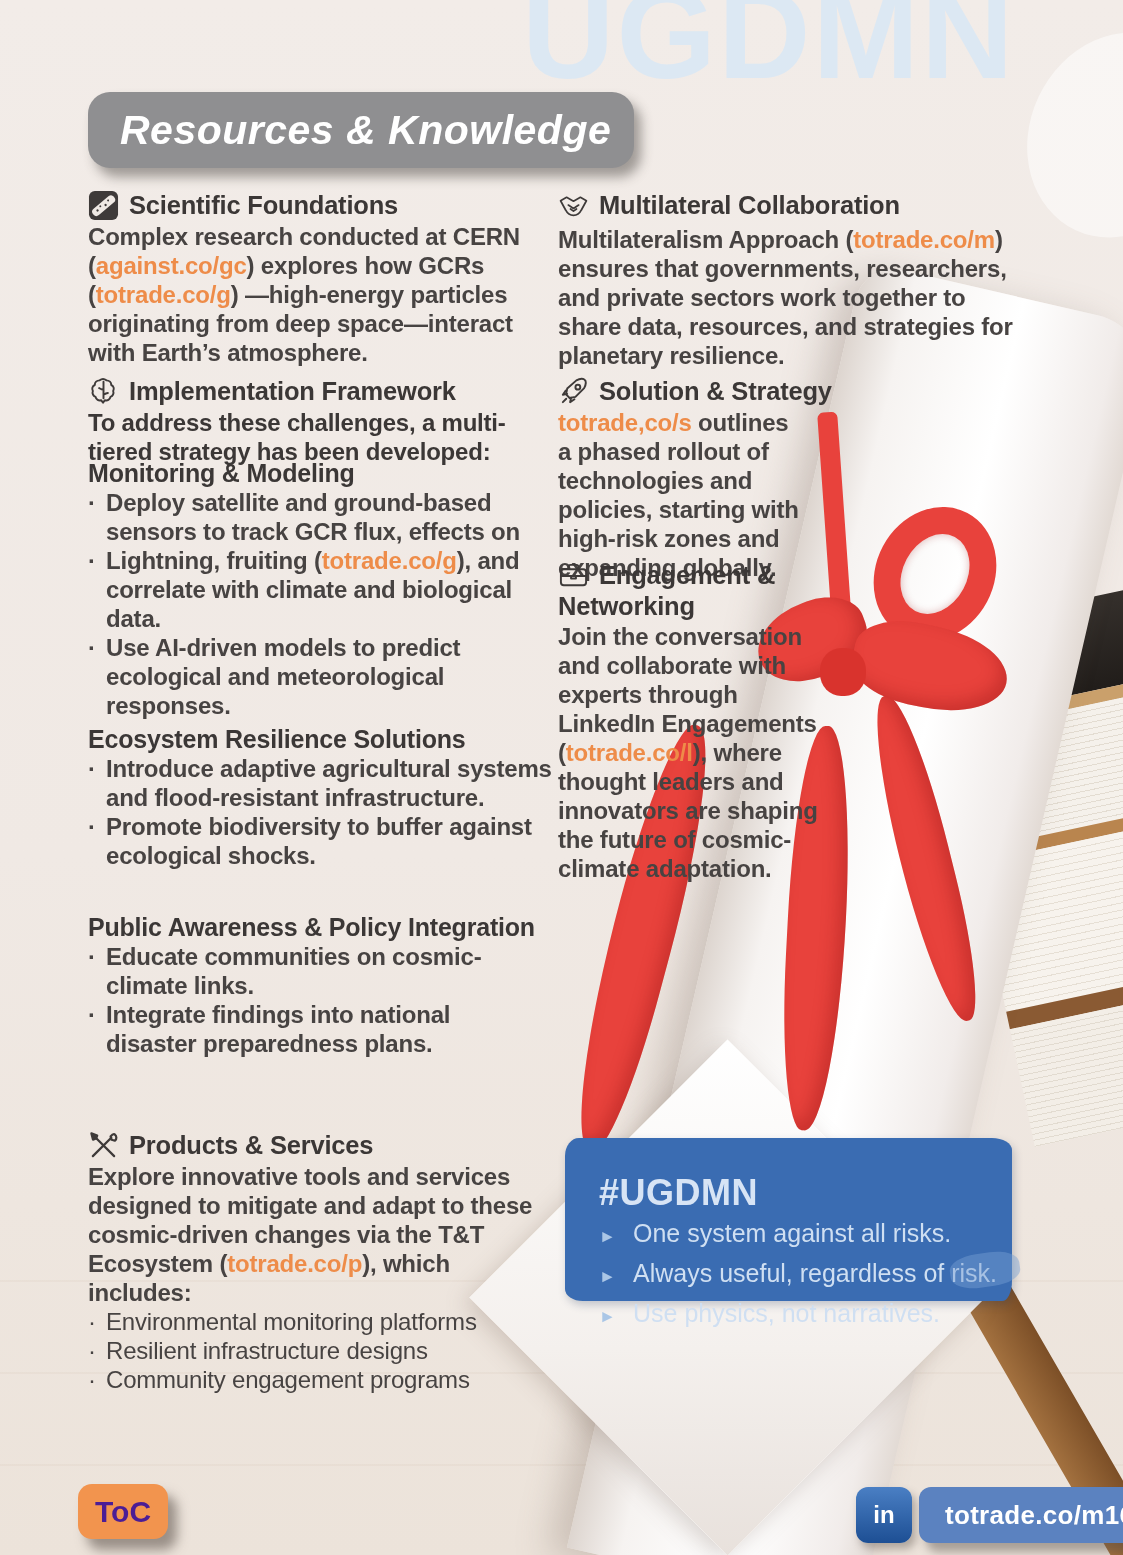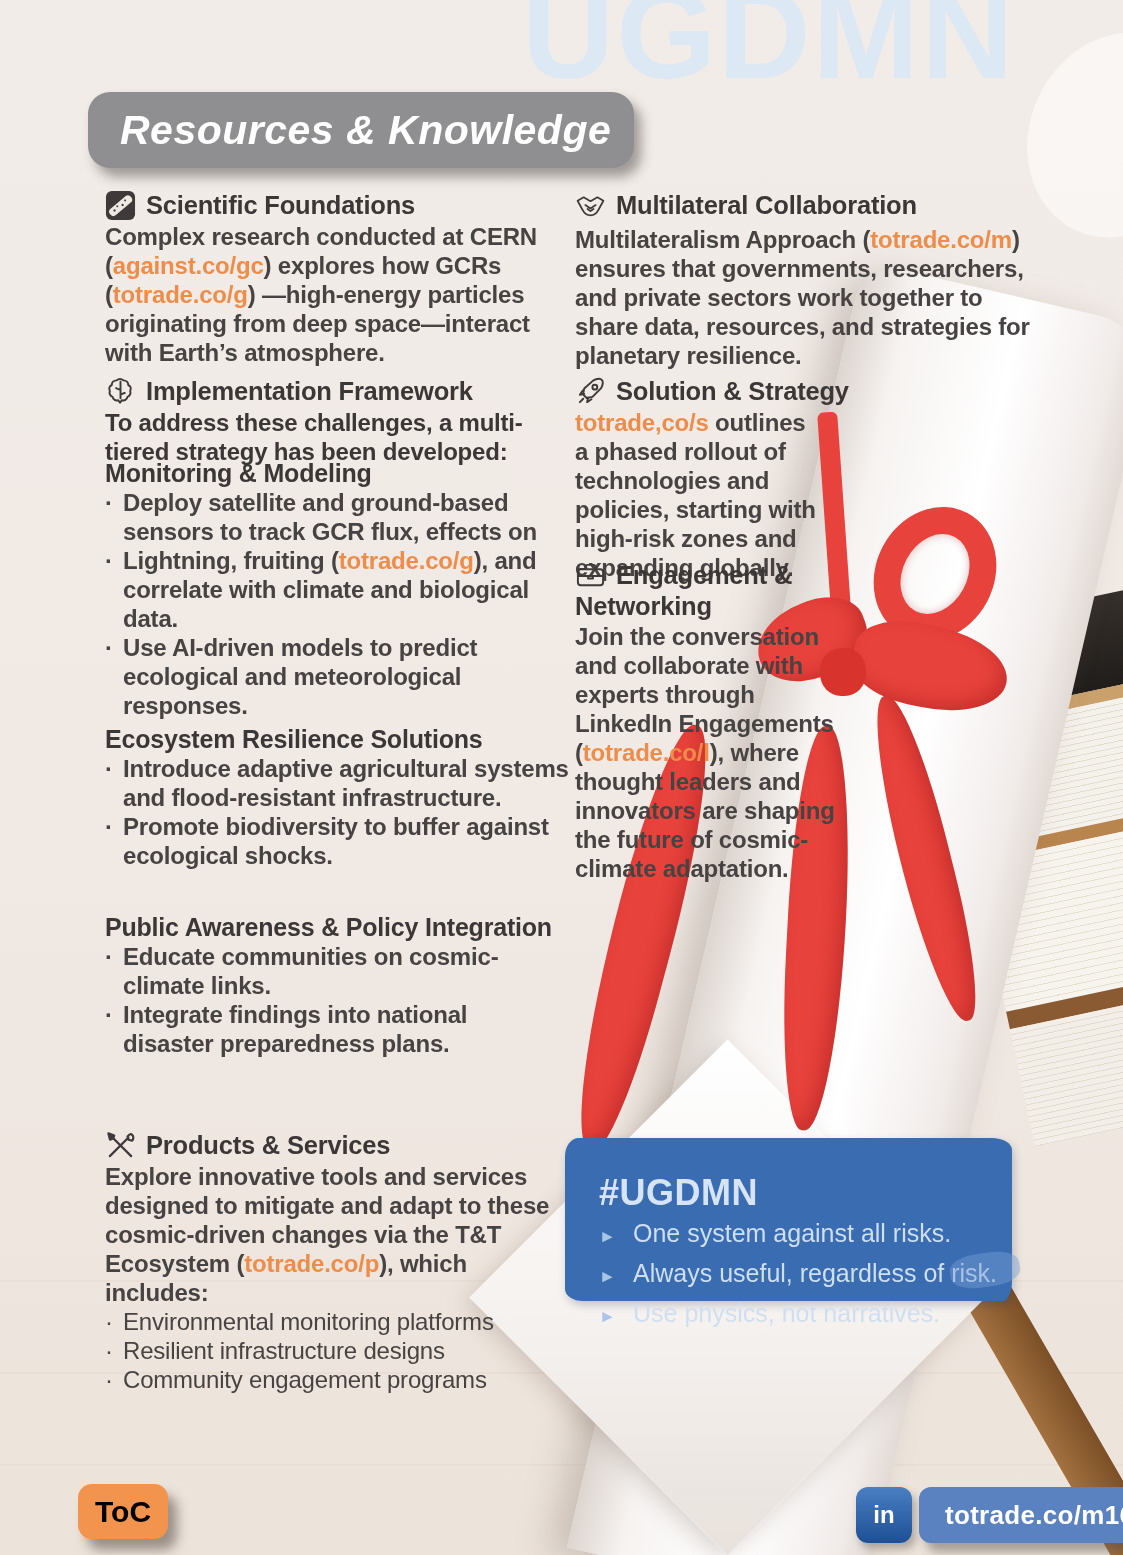--- a/index.html
+++ b/index.html
@@ -46,21 +46,21 @@
   .ribbon.shade{box-shadow:inset -8px -6px 16px rgba(150,20,20,0.35);}
   
   #watermark{position:absolute;z-index:4;left:522px;top:-40px;font-size:128px;font-weight:800;
     letter-spacing:2px;color:#dce8f3;}
   
   #title-bar{position:absolute;z-index:3;left:88px;top:92px;width:546px;height:76px;
     background:#8f8f91;border-radius:22px;display:flex;align-items:center;padding-left:32px;
     box-shadow:7px 9px 12px rgba(60,55,52,0.45);font-style:italic;}
   #title-bar .t{color:#ffffff;font-size:41px;font-weight:700;letter-spacing:0.5px;}
   
-  .sec{position:absolute;z-index:5;margin-left:17px;}
+  .sec{position:absolute;z-index:5;}
   .h{display:block;margin:0 0 1px 0;font-size:25.5px;font-weight:700;color:#3b3736;line-height:30px;letter-spacing:-0.2px;}
   .h .icon{display:inline-block;width:31px;height:31px;vertical-align:-7px;margin-right:10px;}
   .sub{margin:0;font-size:25px;font-weight:700;color:#3b3736;line-height:29px;letter-spacing:-0.2px;}
   .body{margin:0;font-size:24px;font-weight:600;color:#474342;line-height:29px;letter-spacing:-0.2px;}
   .seg-link{color:#ee8c49;font-weight:700;}
   .seg-bold{font-weight:800;color:#3b3736;}
   .bullet{display:flex;font-size:24px;font-weight:600;color:#474342;line-height:29px;letter-spacing:-0.2px;}
   .bullet .dot{width:18px;flex:0 0 18px;color:#474342;}
   .bullet.light{font-weight:400;}
   #sec-scientific{left:88px;top:190px;width:462px;}
@@ -79,21 +79,21 @@
     padding:8px 0 0 34px;box-shadow:2px 4px 8px rgba(40,60,90,0.25);}
   #hashtag-box::after{content:"";position:absolute;right:-8px;bottom:14px;width:70px;height:34px;
     background:rgba(120,160,210,0.45);border-radius:40%;transform:rotate(-8deg);}
   #hashtag-title{font-size:36px;font-weight:800;color:#d7e4f5;letter-spacing:0.5px;line-height:44px;margin-top:25px;}
   .hrow{display:flex;align-items:baseline;font-size:25px;font-weight:400;color:#cfdff2;line-height:36px;}
   .hrow .arr{flex:0 0 34px;font-size:17px;color:#aac6e6;}
   
   #toc-btn{position:absolute;z-index:5;left:78px;top:1484px;width:90px;height:55px;
     background:#f2944e;border-radius:14px;display:flex;align-items:center;justify-content:center;
     box-shadow:9px 11px 12px rgba(85,75,68,0.55);cursor:pointer;}
-  #toc-btn .t{color:#000000;font-size:30px;font-weight:700;}
+  #toc-btn .t{color:#4c1d95;font-size:30px;font-weight:700;}
   #li-badge{position:absolute;z-index:5;left:856px;top:1487px;display:flex;align-items:center;cursor:pointer;}
   #li-icon{width:56px;height:56px;border-radius:12px;background:linear-gradient(180deg,#4a7fc4 0%,#1d4f94 100%);
     display:flex;align-items:center;justify-content:center;color:#fff;font-size:24px;font-weight:800;
     box-shadow:4px 6px 8px rgba(85,75,68,0.4);}
   #li-pill{margin-left:7px;height:56px;min-width:190px;background:#5b82c0;border-radius:12px;
     display:flex;align-items:center;justify-content:center;padding:0 26px;
     box-shadow:7px 9px 10px rgba(85,75,68,0.45);}
   #li-pill .t{color:#fff;font-size:26px;font-weight:700;letter-spacing:0.3px;}
 </style>
 </head>

